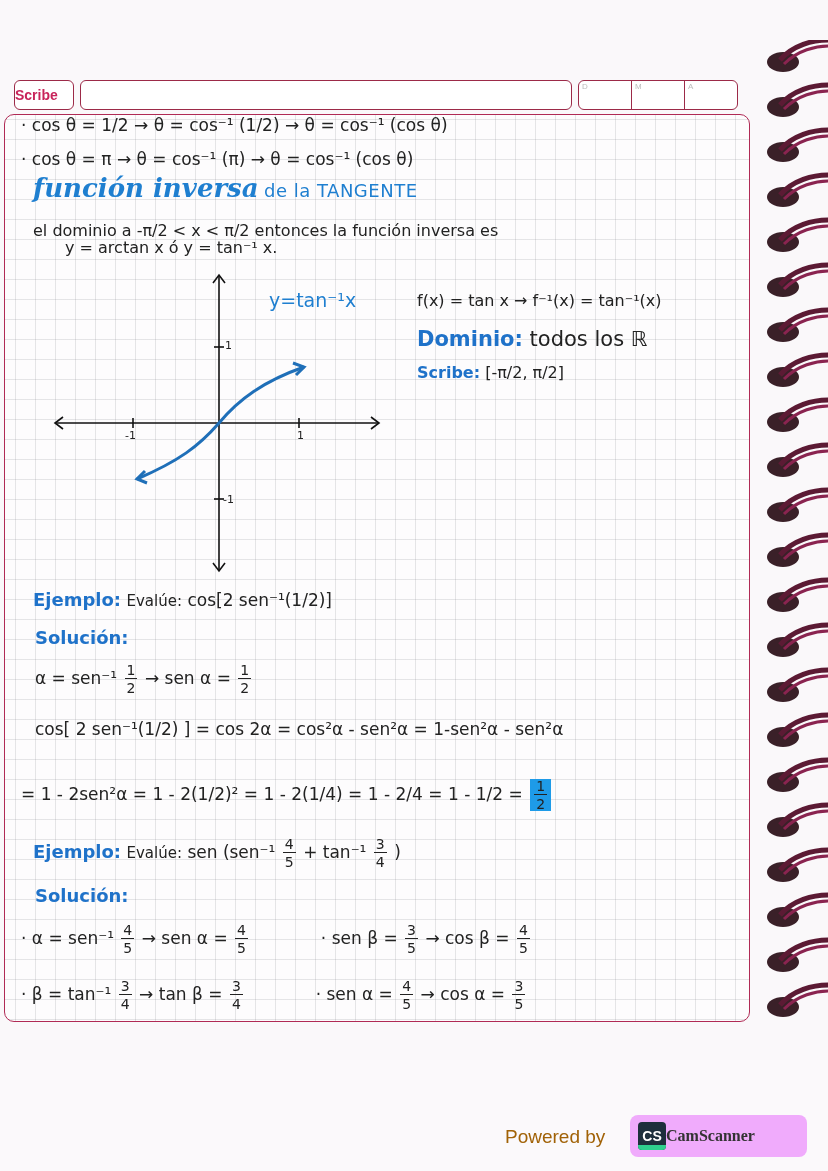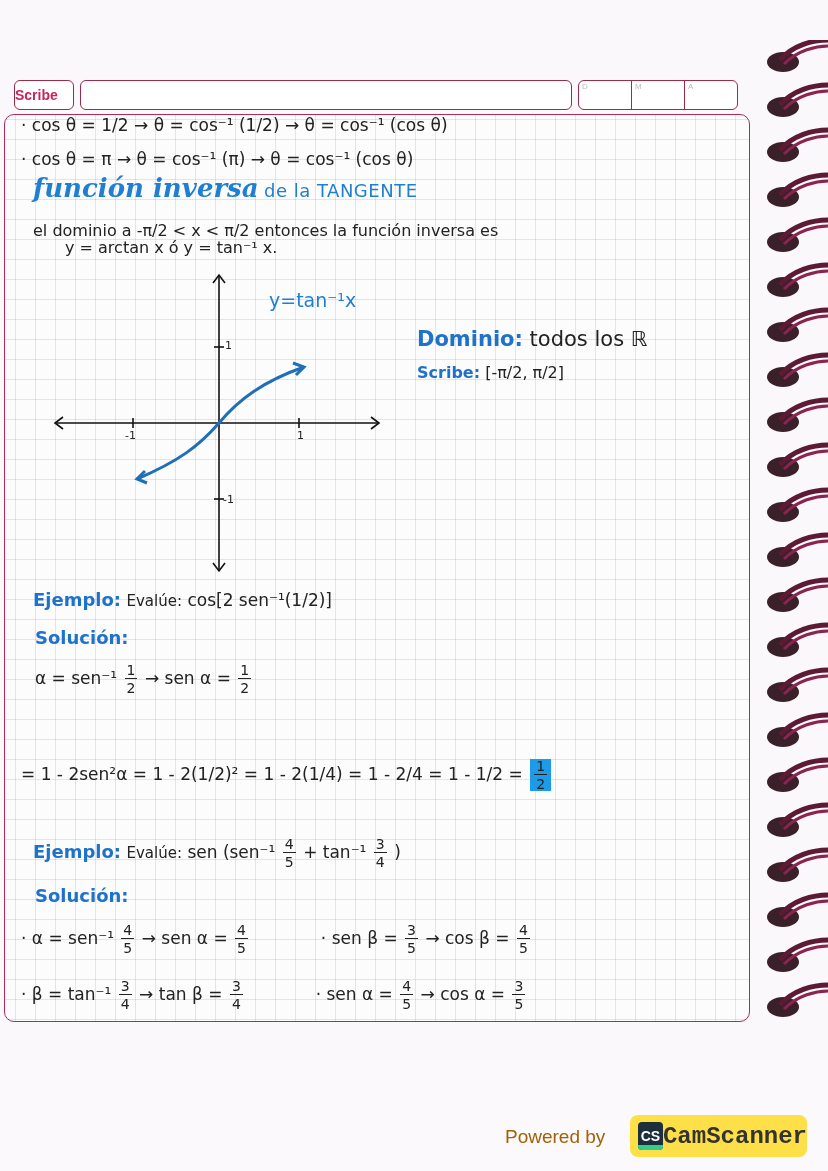--- a/index.html
+++ b/index.html
@@ -57,29 +57,29 @@
   .frac { display:inline-flex; flex-direction:column; align-items:center; vertical-align:middle; line-height:1; font-size:14px; margin:0 2px; }
   .frac .num { border-bottom:1.5px solid #222; padding:0 2px 1px; }
   .frac .den { padding-top:2px; }
   .highlight { background:#1e9be8; padding:0 4px; }
   .footer-powered {
     position:absolute; left:505px; top:1126px; font-family:"Liberation Sans", sans-serif;
     font-size:19px; color:#a16207;
   }
   .footer-badge {
     position:absolute; left:630px; top:1115px; width:177px; height:42px;
-    border-radius:8px; background:#fde047; display:flex; align-items:center;
+    border-radius:8px; background:#f0abfc; display:flex; align-items:center;
   }
   .cs-logo {
     width:28px; height:28px; margin-left:8px; background:#1e2f3c; border-radius:4px;
     color:#fff; font-family:"Liberation Sans", sans-serif; font-weight:bold; font-size:14px;
     display:flex; align-items:center; justify-content:center; position:relative; overflow:hidden;
   }
   .cs-logo::after { content:""; position:absolute; left:0; bottom:0; width:100%; height:5px; background:#2fcf8e; }
-  .cs-name { font-family:Liberation Mono, monospace; font-size:24px; color:#333; font-weight:bold; }
+  .cs-name { font-family:Liberation Serif, serif; font-size:16px; color:#333; font-weight:bold; }
 </style>
 </head>
 <body>
 
 <div class="page">
 
   <svg style="position:absolute;right:0;top:40px" width="70" height="1000" viewBox="0 0 70 1000">
     <defs>
       <g id="ring">
         <ellipse cx="25" cy="22" rx="16" ry="10" fill="#3a2028"></ellipse>
@@ -148,20 +148,21 @@
       <path d="M88 208 C 130 190, 150 175, 170 152 C 190 128, 215 110, 255 96" stroke="#1f6fb8" stroke-width="3" fill="none"></path>
       <polyline points="96,200 88,208 98,212" stroke="#1f6fb8" stroke-width="3" fill="none"></polyline>
       <polyline points="244,92 255,96 247,104" stroke="#1f6fb8" stroke-width="3" fill="none"></polyline>
     </svg>
     <div class="line" style="left:232px;top:174px;color:#1f7fd0;font-size:19px;padding-left:32px;">y=tan⁻¹x</div>
     <div class="line" style="left:120px;top:314px;font-size:11px;">-1</div>
     <div class="line" style="left:292px;top:314px;font-size:11px;">1</div>
     <div class="line" style="left:220px;top:224px;font-size:11px;">1</div>
     <div class="line" style="left:218px;top:378px;font-size:11px;">-1</div>
 
+    <div class="line" style="left:412px;top:176px;font-size:16px;">f(x) = tan x → f⁻¹(x) = tan⁻¹(x)</div>
     <div class="line" style="left:412px;top:212px;font-size:21px;">
       <span class="blue-label">Dominio:</span>
       <span>todos los ℝ</span>
     </div>
     <div class="line" style="left:412px;top:248px;font-size:16px;">
       <span class="blue-label">Scribe:</span>
       <span>[-π/2, π/2]</span>
     </div>
 
     <div class="line" style="left:28px;top:474px;">
@@ -177,22 +178,23 @@
           <span class="num">1</span>
           <span class="den">2</span>
         </span>
       <span>→  sen α =</span>
       <span class="frac">
           <span class="num">1</span>
           <span class="den">2</span>
         </span>
     </div>
 
-
-    <div class="line" style="left:16px;top:644px;">
+    <div class="line" style="left:30px;top:604px;">cos[ 2 sen⁻¹(1/2) ] = cos 2α = cos²α - sen²α = 1-sen²α - sen²α</div>
+
+    <div class="line" style="left:16px;top:664px;">
       <span>= 1 - 2sen²α</span>
       <span>= 1 - 2</span><span>(1/2)²</span>
       <span>= 1 - 2</span><span>(1/4)</span>
       <span>= 1 -</span>
       <span>2/4</span>
       <span>= 1 -</span>
       <span>1/2</span>
       <span>=</span>
       <span class="frac highlight">
           <span class="num">1</span>

